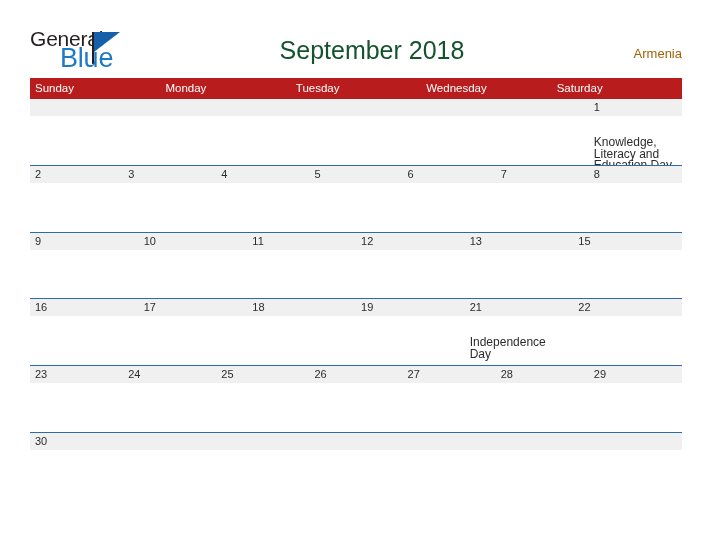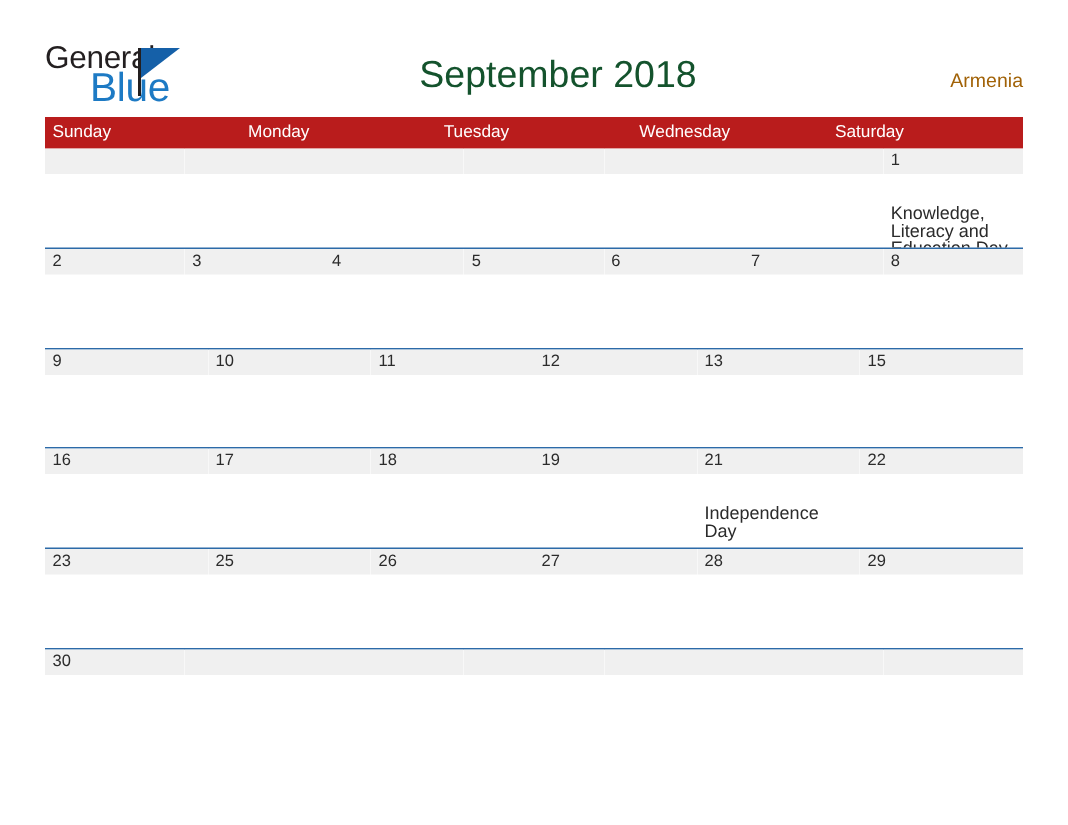--- a/index.html
+++ b/index.html
@@ -267,20 +267,23 @@
         </div>
         <div class="day-cell">
           <div class="date-strip">22</div>
         </div>
       </div>
       <div class="week-row">
         <div class="day-cell">
           <div class="date-strip">23</div>
         </div>
         <div class="day-cell">
+          <div class="date-strip">24</div>
+        </div>
+        <div class="day-cell">
           <div class="date-strip">25</div>
         </div>
         <div class="day-cell">
           <div class="date-strip">26</div>
         </div>
         <div class="day-cell">
           <div class="date-strip">27</div>
         </div>
         <div class="day-cell">
           <div class="date-strip">28</div>

